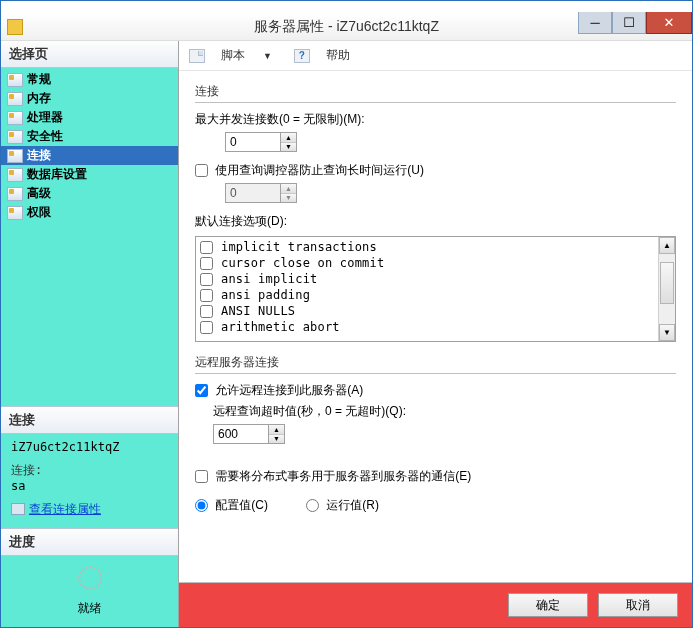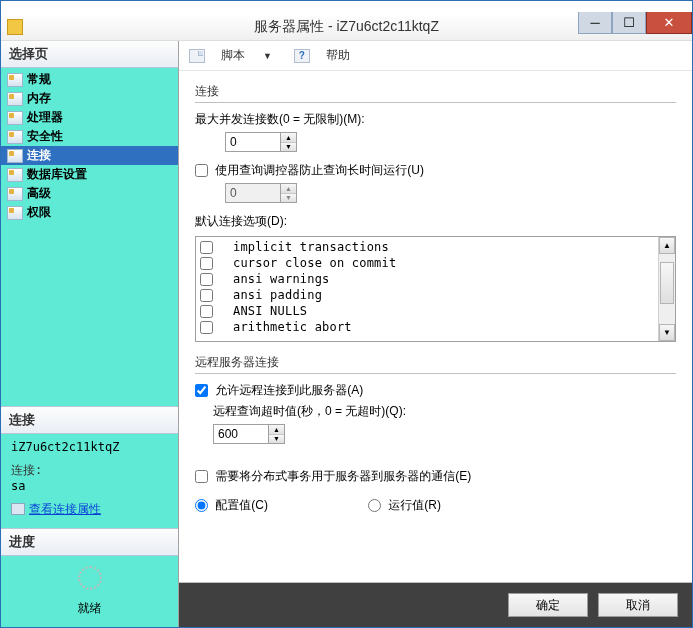--- a/index.html
+++ b/index.html
@@ -41,27 +41,27 @@
   .indent { margin-left: 30px; }
   .spin { display:inline-flex; align-items:stretch; border:1px solid #a0a0a0; background:#fff; height:20px; }
   .spin.disabled { background:#f0f0f0; color:#888; }
   .spin input { border:none; width:54px; padding:0 4px; font-size:12px; outline:none; background:transparent; }
   .spin .btns { display:flex; flex-direction:column; border-left:1px solid #a0a0a0; width:16px; }
   .spin .btns span { flex:1; display:flex; align-items:center; justify-content:center; font-size:7px; background:linear-gradient(#f7f7f7,#e0e0e0); border-bottom:1px solid #c8c8c8; cursor:default; }
   .spin .btns span:last-child { border-bottom:none; }
   input[type=checkbox], input[type=radio] { margin-right: 4px; vertical-align: middle; }
   .listbox { border:1px solid #a0a0a0; height:106px; display:flex; margin: 6px 0 12px 0; }
   .listbox .items { flex:1; overflow:hidden; padding:2px 4px; font-family: "SimSun", monospace; letter-spacing: 0.2px;}
-  .listbox .items label { display:flex; align-items:center; gap:16px; line-height:16px; white-space:nowrap; }
+  .listbox .items label { display:flex; align-items:center; gap:4px; line-height:16px; white-space:nowrap; }
   .vscroll { width:17px; background:#efefef; border-left:1px solid #d0d0d0; display:flex; flex-direction:column; }
   .vscroll .arr { height:17px; background:linear-gradient(#f7f7f7,#dedede); border:1px solid #b5b5b5; display:flex; align-items:center; justify-content:center; font-size:8px; }
   .vscroll .track { flex:1; position:relative; }
   .vscroll .thumb { position:absolute; left:1px; right:1px; top:8px; height:42px; background:linear-gradient(#f7f7f7,#dedede); border:1px solid #b5b5b5; }
-  .radios { display:flex; gap:100px; margin: 12px 0 4px 0; }
-  .footer { border-top:1px solid #c0c0c0; padding:10px 14px; display:flex; justify-content:flex-end; gap:10px; background:#404040; }
+  .radios { display:flex; gap:38px; margin: 12px 0 4px 0; }
+  .footer { border-top:1px solid #c0c0c0; padding:10px 14px; display:flex; justify-content:flex-end; gap:10px; background:#ef4444; }
   .btn { width:80px; height:24px; background:linear-gradient(#f8f8f8,#e3e3e3); border:1px solid #9c9c9c; cursor:default; font-size:12px; }
   .spacer-flex { flex:1; }
 </style>
 </head>
 <body>
 
 <div class="window">
 
   <div class="titlebar">
     <div class="titlebar-icon"></div>
@@ -186,21 +186,21 @@
             <label>
                 <input type="checkbox" style="">
                 <span>implicit transactions</span>
               </label>
             <label>
                 <input type="checkbox" style="">
                 <span>cursor close on commit</span>
               </label>
             <label>
                 <input type="checkbox" style="">
-                <span>ansi warnings</span>
+                <span>ansi implicit</span>
               </label>
             <label>
                 <input type="checkbox" style="">
                 <span>ansi padding</span>
               </label>
             <label>
                 <input type="checkbox" style="">
                 <span>ANSI NULLS</span>
               </label>
             <label>

